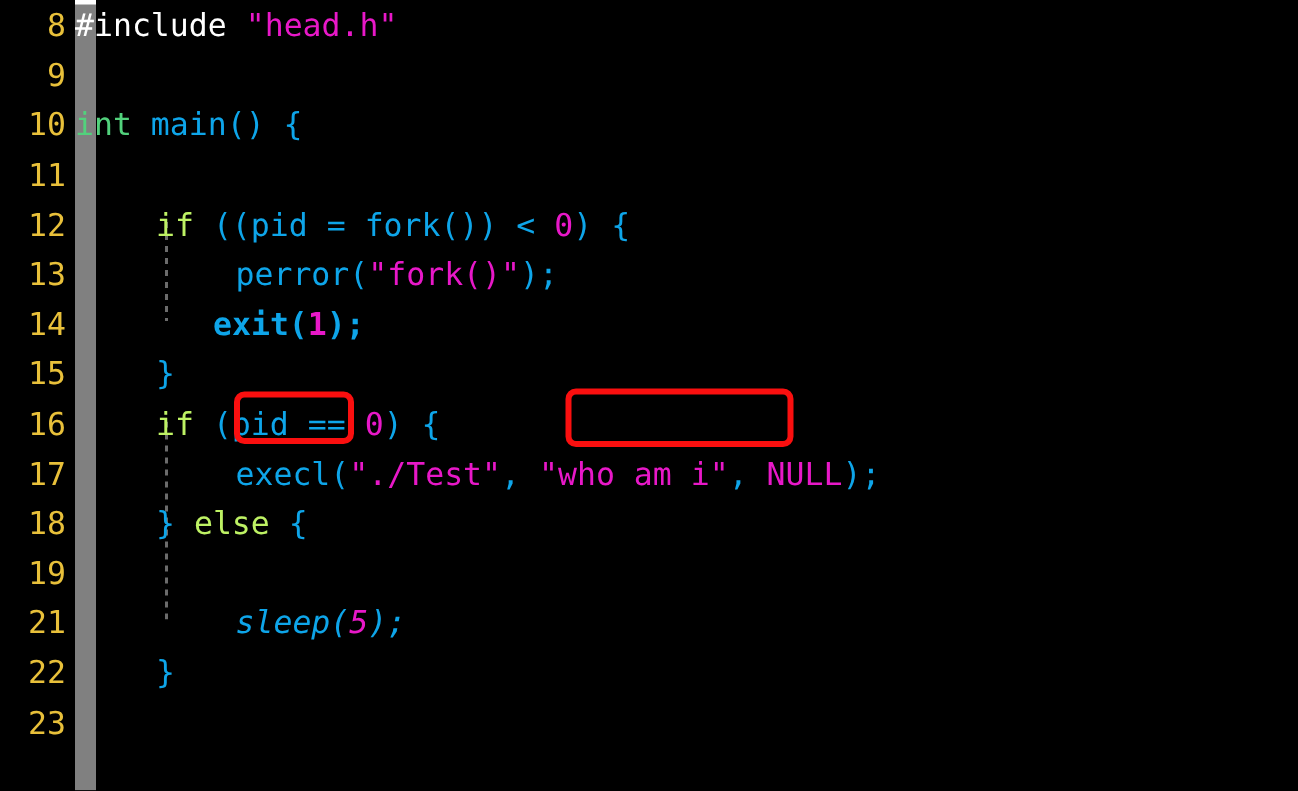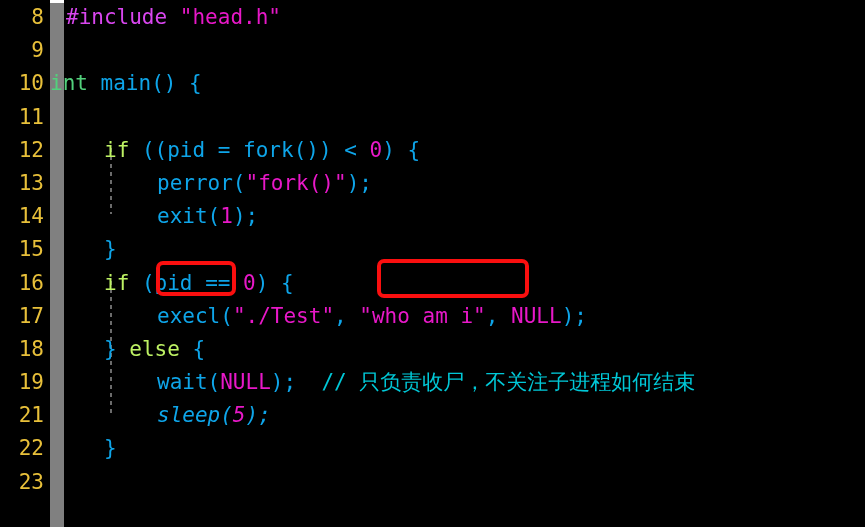--- a/index.html
+++ b/index.html
@@ -63,21 +63,21 @@
   }
   .code {
     position: absolute;
     left: 50px;
     top: 0;
     white-space: pre;
     color: #f2f2f2;
   }
 
   
-  .t-pre   { color: #d946ef; margin-left: 16px; }   
+  .t-pre   { color: #ffffff; }   
   .t-str   { color: #e818c8; }   
   .t-esc   { color: #ffe8d6; }   
   .t-num   { color: #e818c8; }   
   .t-kw    { color: #bef264; }   
   .t-type  { color: #52d17c; }   
   .t-plain { color: #0ea5e9; }   
   .t-cmt   { color: #00c8d7; }   
   .t-cjk   { color: #00c8d7; font-family: "DejaVu Sans", sans-serif; }
 
   
@@ -140,21 +140,21 @@
       <span class="code" style="left:104px;"><span class="t-kw">if</span><span class="t-plain"> ((pid = fork()) &lt; </span><span class="t-num">0</span><span class="t-plain">) {</span></span>
     </div>
 
     <div class="line">
       <span class="lineno">13</span>
       <span class="code" style="left:157px;"><span class="t-plain">perror(</span><span class="t-str">"fork()"</span><span class="t-plain">);</span></span>
     </div>
 
     <div class="line">
       <span class="lineno">14</span>
-      <span class="code" style="left:157px;"><span class="t-plain">exit(</span><span class="t-num">1</span><span class="t-plain">);</span></span>
+      <span class="code" style="left:142px;font-weight:bold;"><span class="t-plain">exit(</span><span class="t-num">1</span><span class="t-plain">);</span></span>
     </div>
 
     <div class="line">
       <span class="lineno">15</span>
       <span class="code" style="left:104px;"><span class="t-plain">}</span></span>
     </div>
 
     <div class="line">
       <span class="lineno">16</span>
       <span class="code" style="left:104px;text-align:right;"><span class="t-kw">if</span><span class="t-plain"> (pid == </span><span class="t-num">0</span><span class="t-plain">) {</span></span>
@@ -165,21 +165,20 @@
       <span class="code" style="left:157px;"><span class="t-plain">execl</span><span class="t-plain">(</span><span class="t-str">"./Test"</span><span class="t-plain">, </span><span class="t-str">"who am i"</span><span class="t-plain">, </span><span class="t-str">NULL</span><span class="t-plain">);</span></span>
     </div>
 
     <div class="line">
       <span class="lineno">18</span>
       <span class="code" style="left:104px;"><span class="t-plain">} </span><span class="t-kw">else</span><span class="t-plain"> {</span></span>
     </div>
 
     <div class="line">
       <span class="lineno">19</span>
-      <span class="code" style="left:157px;"><span class="t-plain">wait(</span><span class="t-str">NULL</span><span class="t-plain">);  </span><span class="t-cmt">// </span><span class="t-cjk">只负责收尸，不关注子进程如何结束</span></span>
     </div>
 
 
     <div class="line">
       <span class="lineno">21</span>
       <span class="code" style="left:157px;font-style:italic;"><span class="t-plain">sleep(</span><span class="t-num">5</span><span class="t-plain">);</span></span>
     </div>
 
     <div class="line">
       <span class="lineno">22</span>

